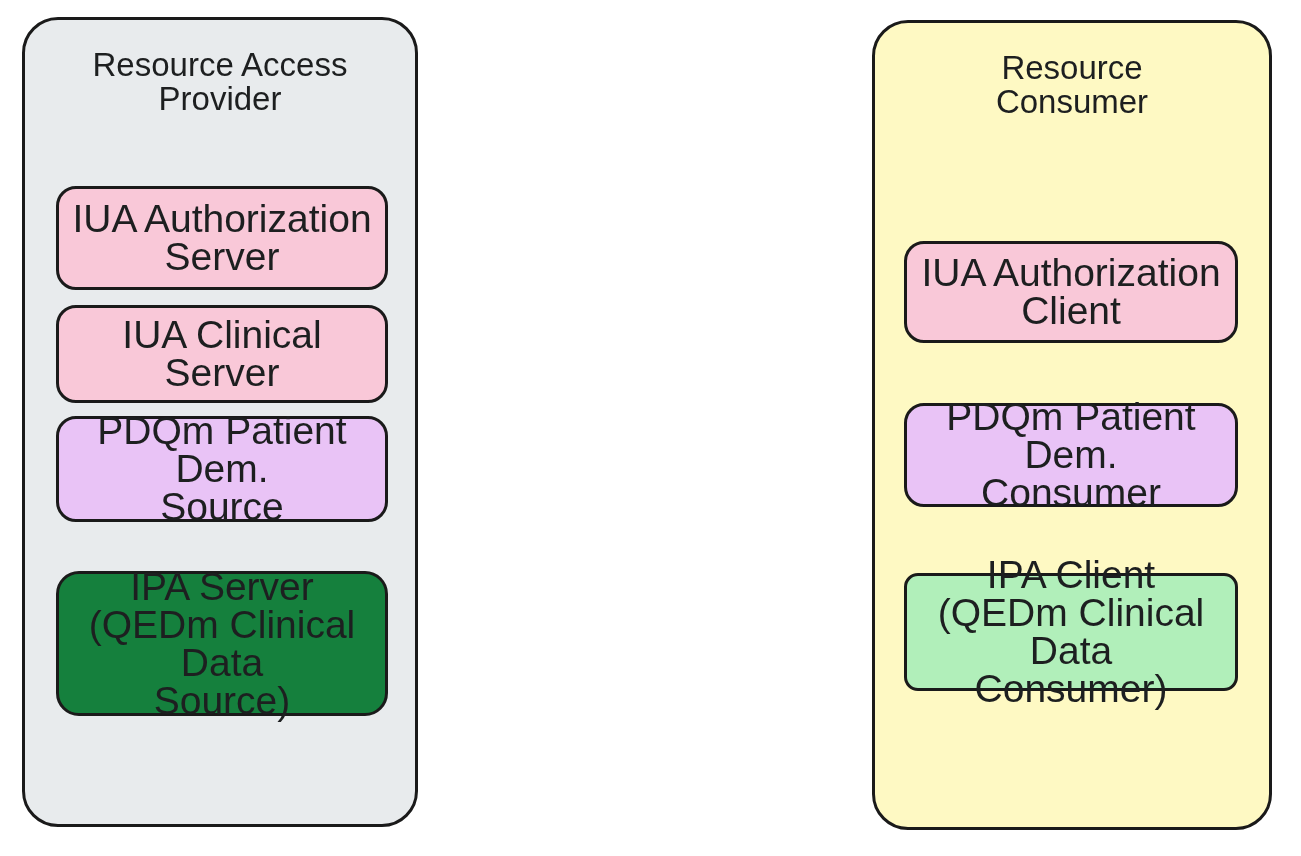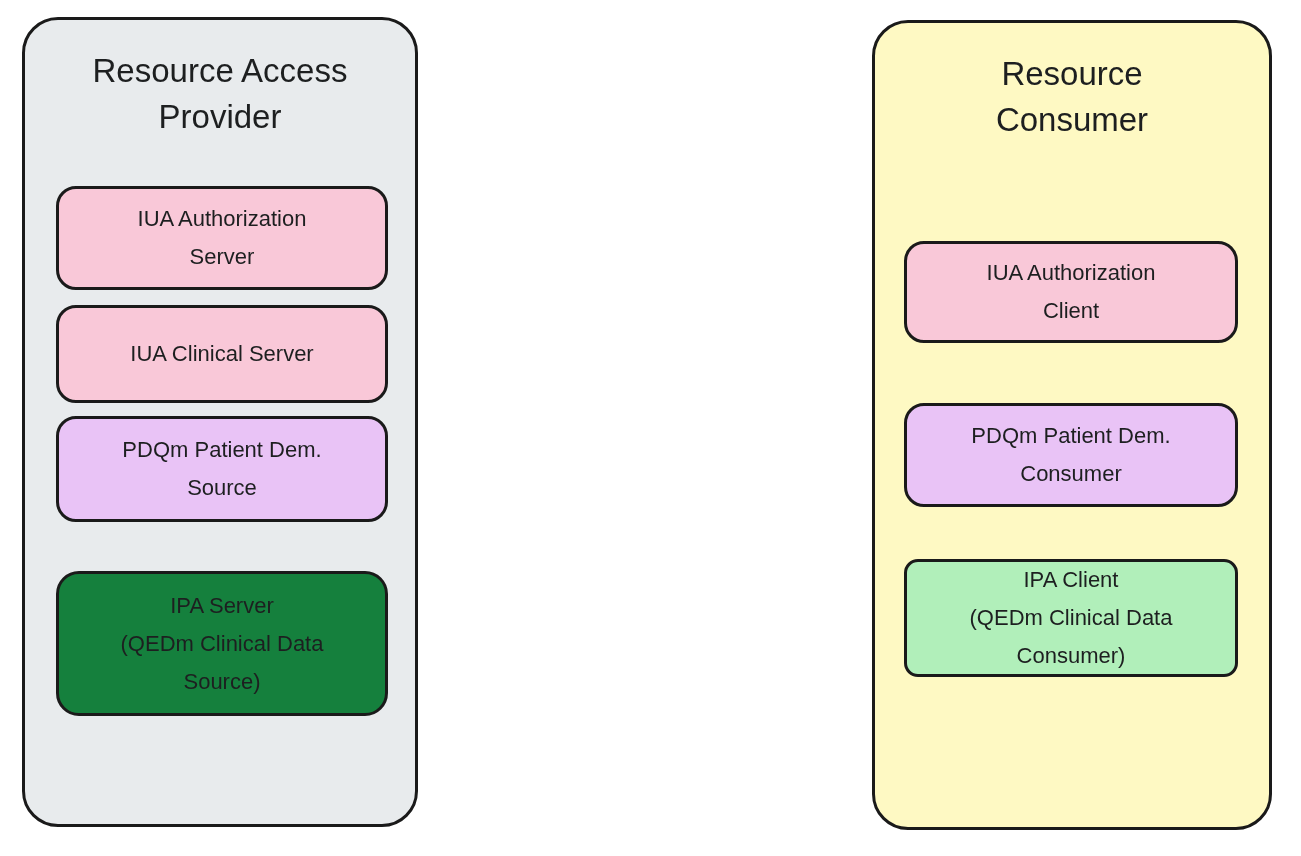--- a/index.html
+++ b/index.html
@@ -21,50 +21,50 @@
     border-radius: 36px;
     background: #e8ebed;
   }
   .group-provider { left: 22px;  top: 17px; width: 396px; height: 810px; }
   .group-consumer { left: 872px; top: 20px; width: 400px; height: 810px; }
   .group-title {
     position: absolute;
     top: 28px; left: 0; right: 0;
     text-align: center;
     font-size: 33px;
-    line-height: 46px;
+    line-height: 34px;
     color: #1d1f20;
     white-space: pre-line;
   }
   .node {
     position: absolute;
     box-sizing: border-box;
     border: 3px solid #1a1a1a;
     border-radius: 20px;
     display: flex;
     align-items: center;
     justify-content: center;
     text-align: center;
-    font-size: 22px;
+    font-size: 39px;
     line-height: 38px;
     color: #1d1f20;
     white-space: pre-line;
     padding: 20px 8px;
   }
   
   .group-provider .node { left: 31px; width: 332px; }
   .p-node-1 { top: 166px; height: 104px; }
   .p-node-2 { top: 285px; height: 98px;  }
   .p-node-3 { top: 396px; height: 106px; }
   .p-node-4 { top: 551px; height: 145px; }
   
   .group-consumer .node { left: 29px; width: 334px; }
   .c-node-1 { top: 218px; height: 102px; }
   .c-node-2 { top: 380px; height: 104px; }
-  .c-node-3 { top: 536px; height: 118px; border-radius: 14px; }
+  .c-node-3 { top: 550px; height: 118px; border-radius: 14px; }
 </style>
 </head>
 <body>
 
 <div class="canvas">
 
   <div class="group group-provider" style="background-color: rgb(232, 235, 237);">
     <div class="group-title">Resource Access
 Provider</div>
     <div class="node p-node-1" style="background-color: rgb(249, 200, 216);">IUA Authorization

